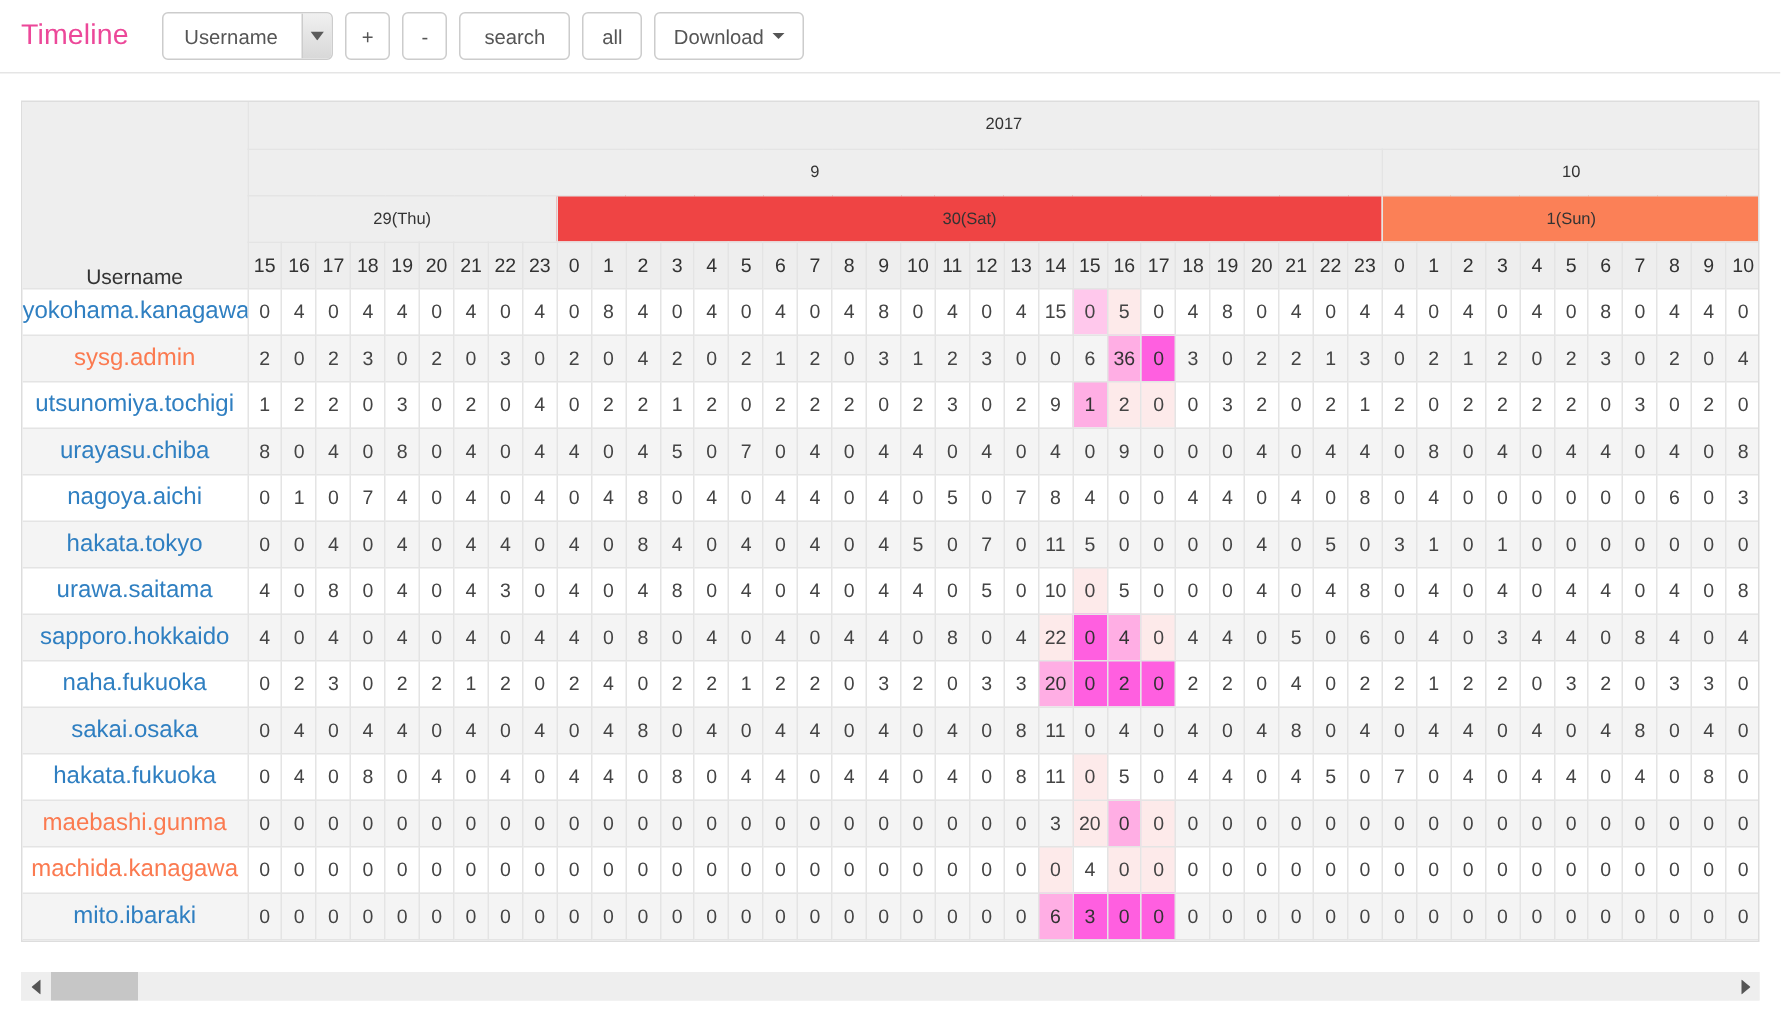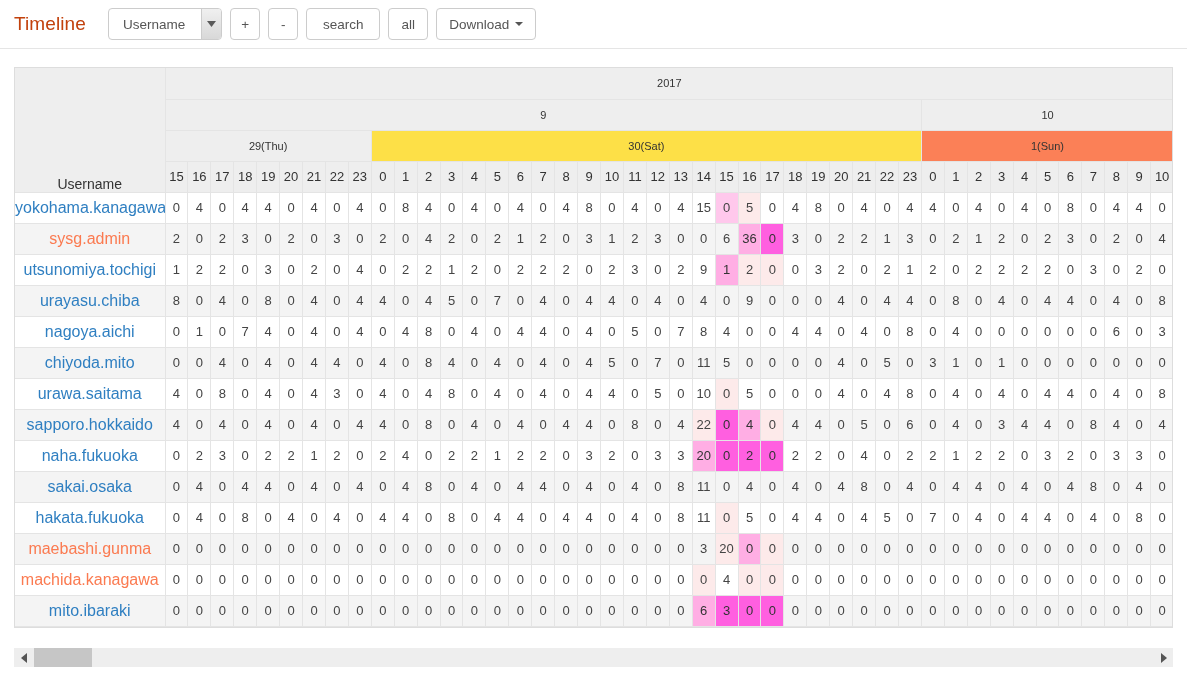--- a/index.html
+++ b/index.html
@@ -17,21 +17,21 @@
     height: 49px;
     display: flex;
     align-items: center;
     padding: 0 0 0 14px;
     border-bottom: 1px solid #e5e5e5;
     background: #fff;
     gap: 0;
   }
   .app-title {
     font-size: 19px;
-    color: #c2410c;
+    color: #ec4899;
     font-weight: 400;
     margin-right: 22px;
     letter-spacing: .1px;
   }
   .ctl {
     height: 32px;
     border: 1px solid #cccccc;
     border-radius: 4px;
     background: #ffffff;
     font-family: "Liberation Sans", sans-serif;
@@ -124,21 +124,21 @@
     background: #eeeeee;
     text-align: left;
     padding-left: 8px;
     font-weight: bold;
     font-size: 11px;
     color: #333;
     height: 32px;
     border-right: 1px solid #dddddd;
     border-bottom: 1px solid #dddddd;
   }
-  th.grp.sat { background: #fde047; }
+  th.grp.sat { background: #ef4444; }
   th.grp.sun { background: #fb8057; }
   th.hr {
     background: #eeeeee;
     font-weight: bold;
     font-size: 13px;
     color: #333;
     height: 31px;
     border-bottom: 1px solid #dddddd;
   }
   td.uname {
@@ -559,21 +559,21 @@
           <td class="v">0</td>
           <td class="v">0</td>
           <td class="v">0</td>
           <td class="v">0</td>
           <td class="v">0</td>
           <td class="v">6</td>
           <td class="v">0</td>
           <td class="v">3</td>
         </tr>
         <tr class="even">
-          <td class="uname">chiyoda.mito</td>
+          <td class="uname">hakata.tokyo</td>
           <td class="v">0</td>
           <td class="v">0</td>
           <td class="v">4</td>
           <td class="v">0</td>
           <td class="v">4</td>
           <td class="v">0</td>
           <td class="v">4</td>
           <td class="v">4</td>
           <td class="v">0</td>
           <td class="v">4</td>

